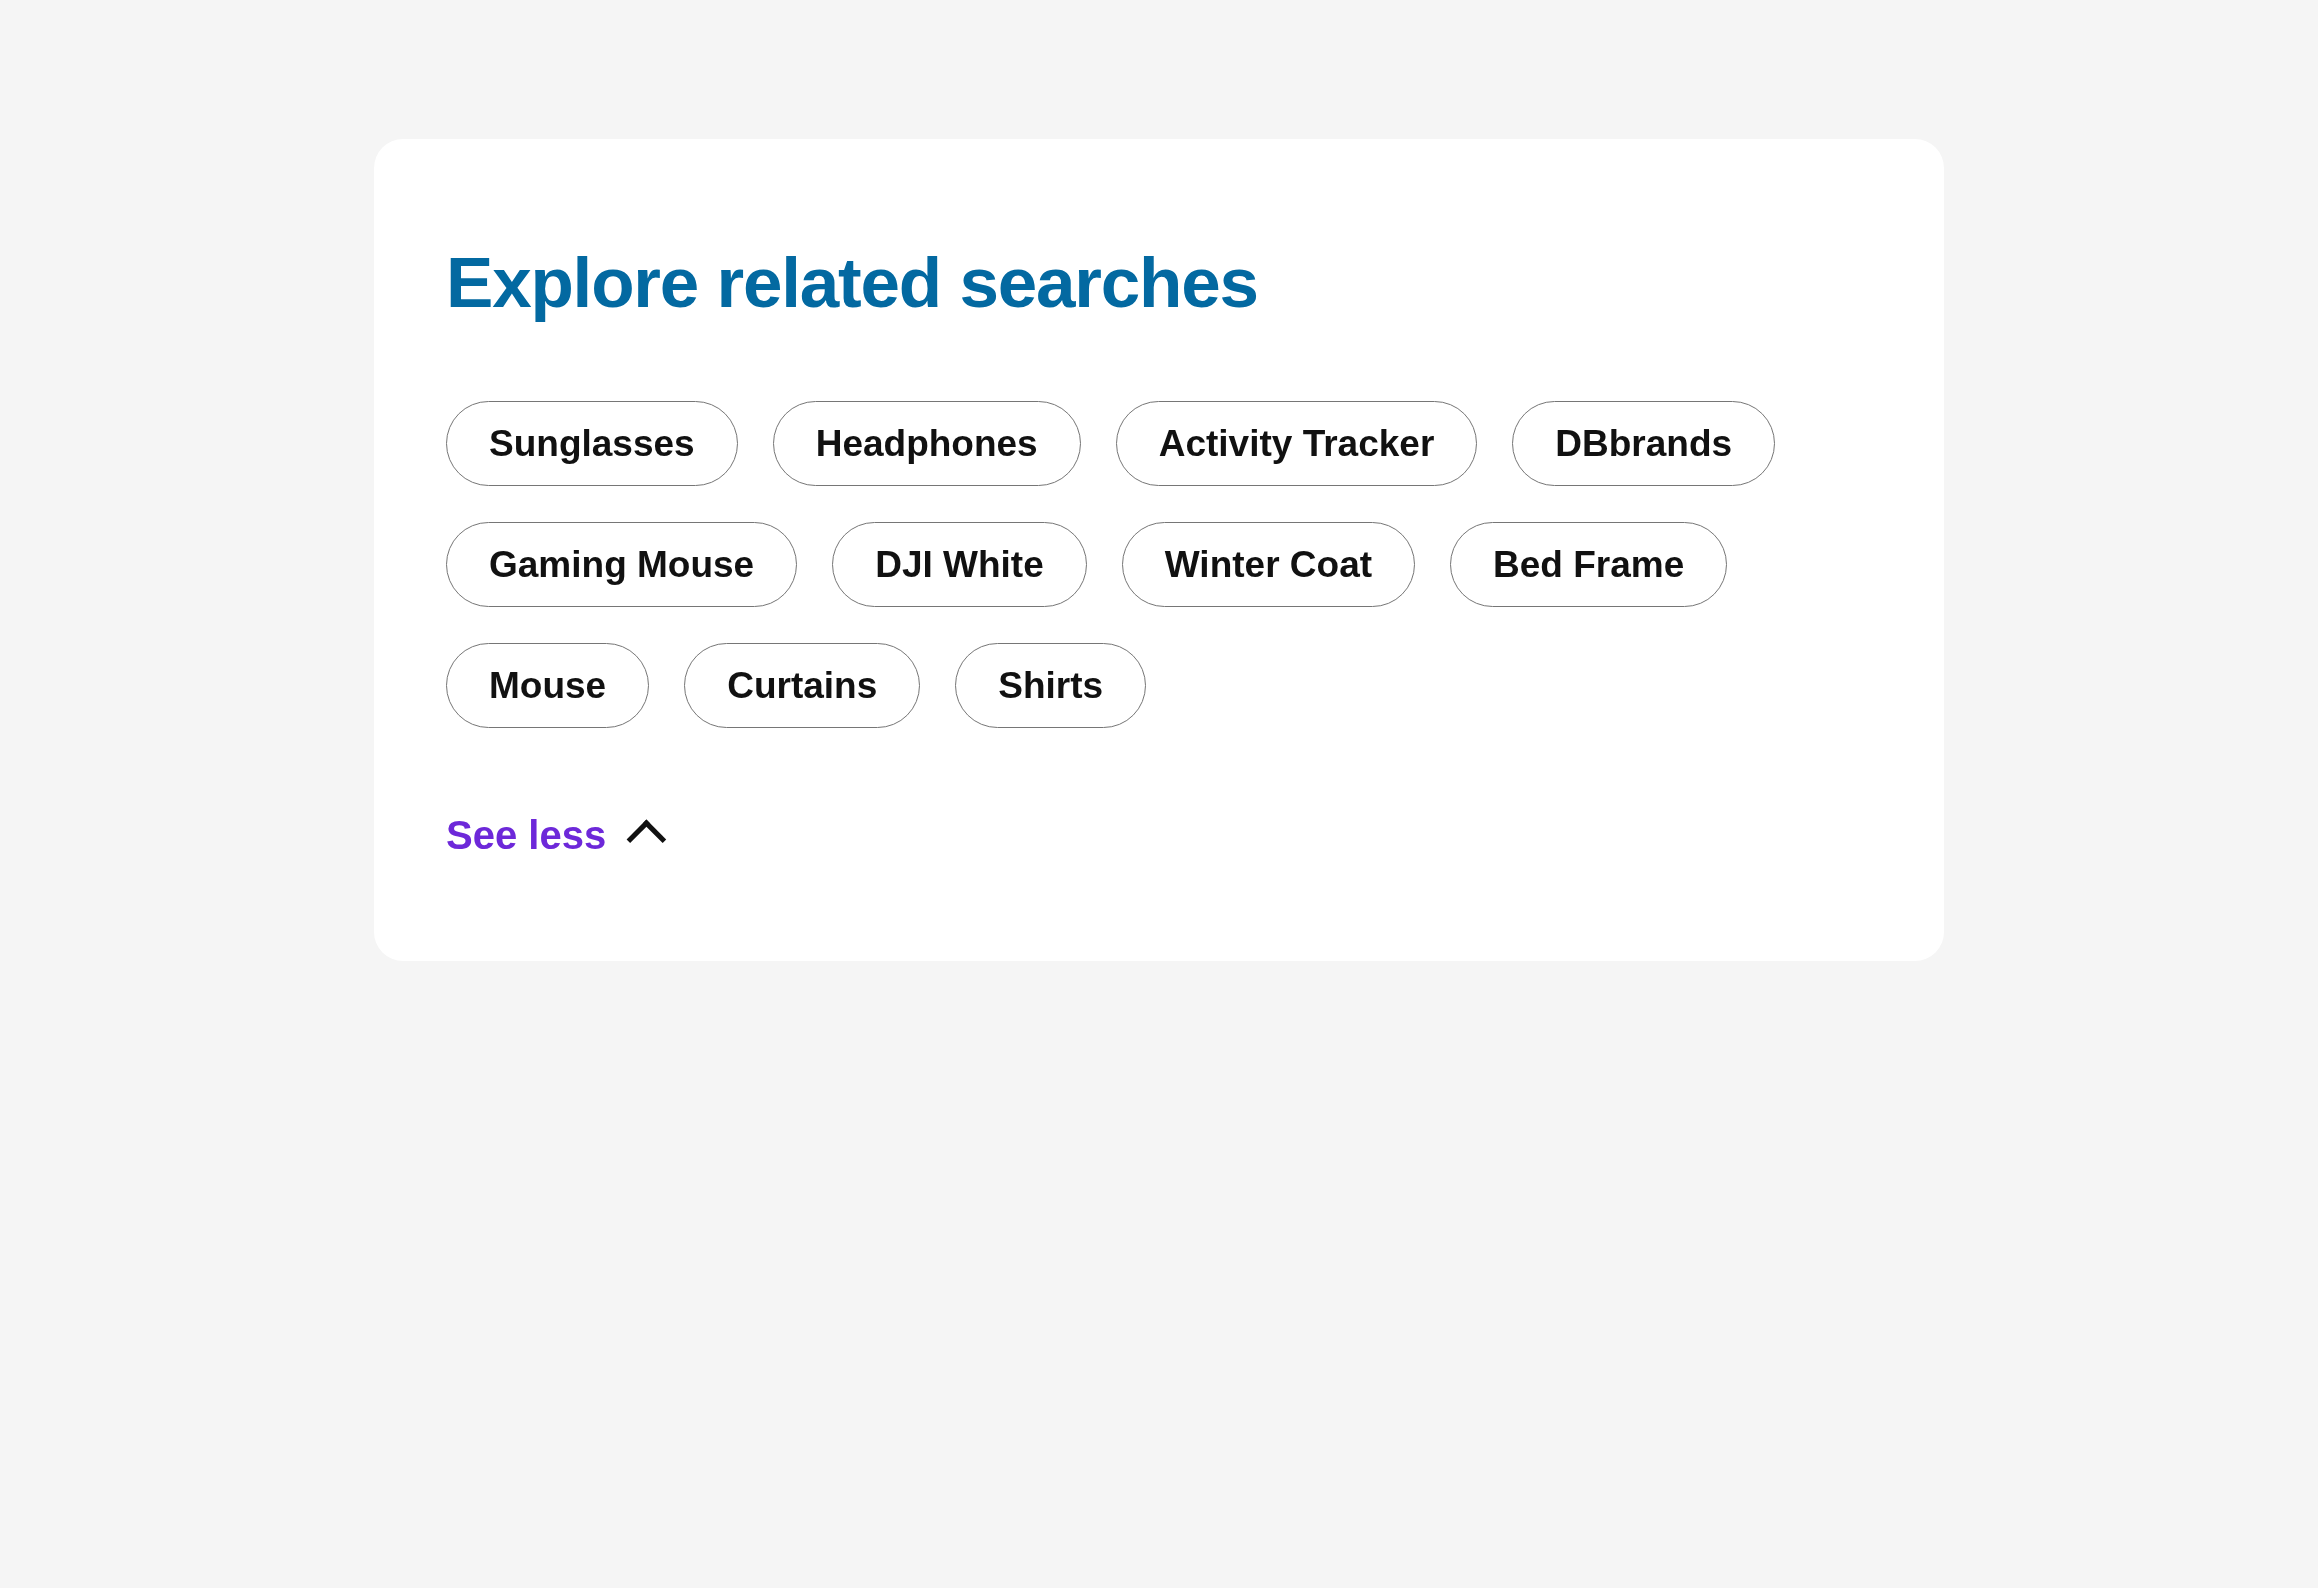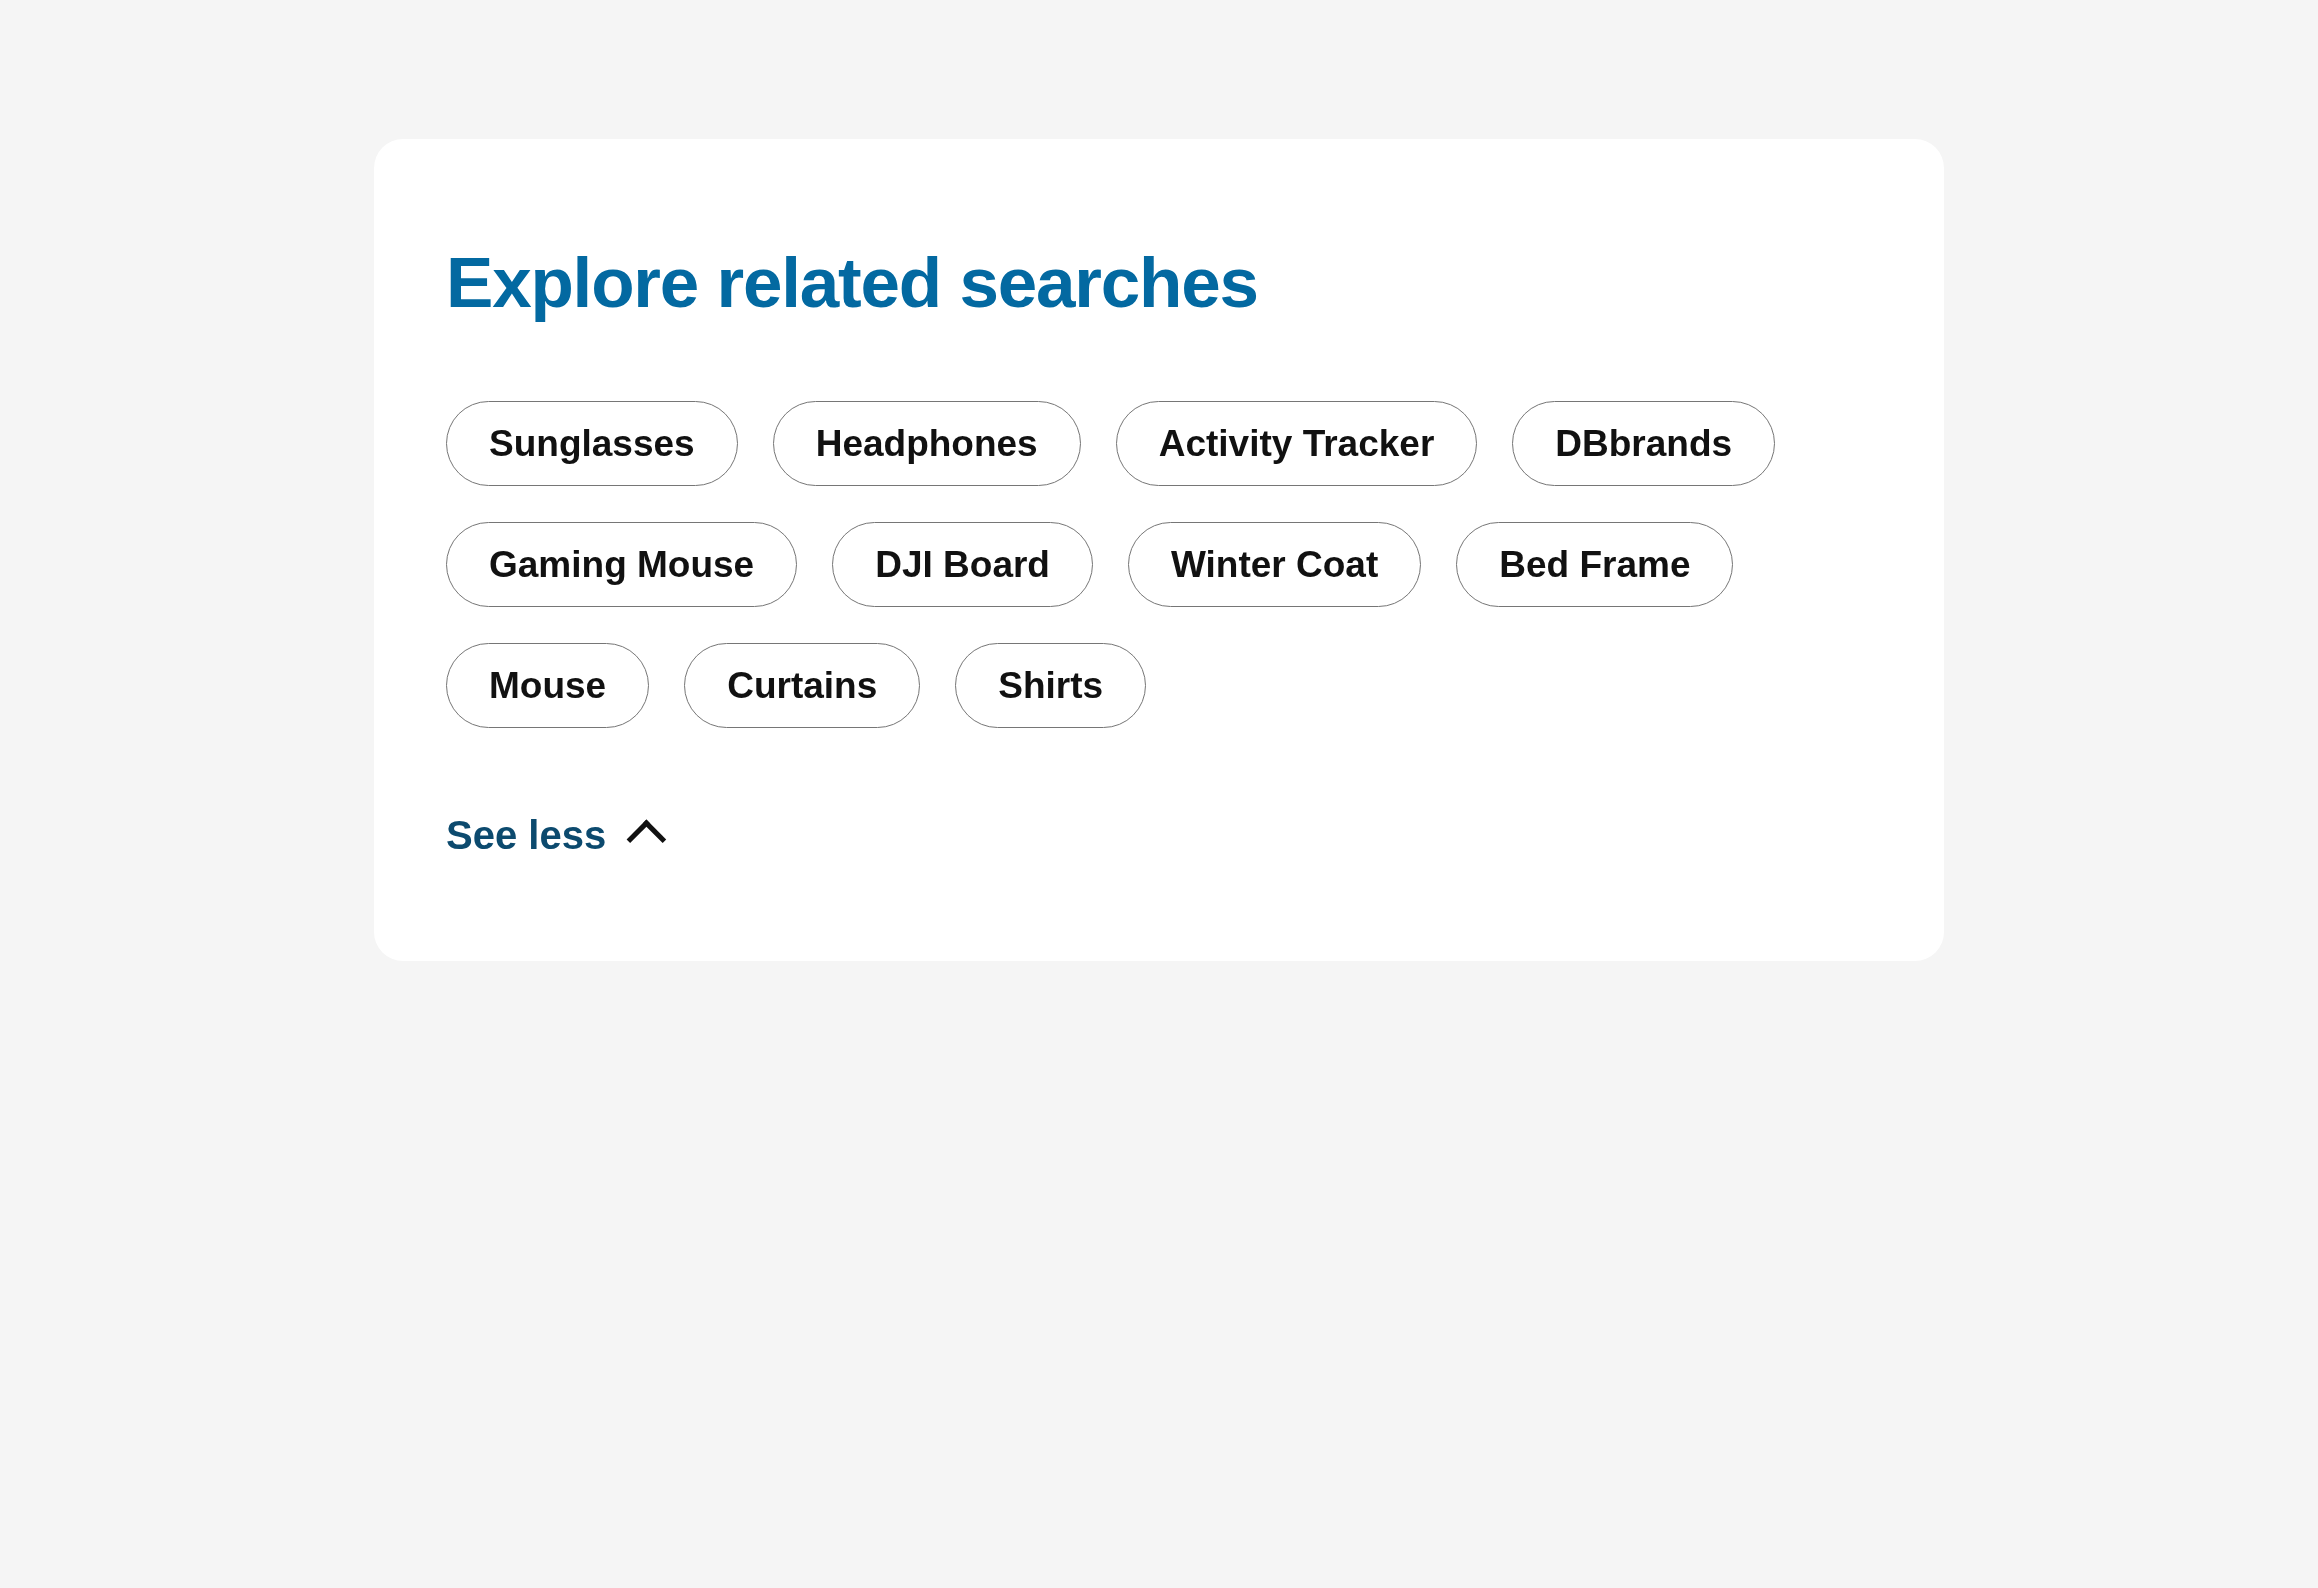--- a/index.html
+++ b/index.html
@@ -58,21 +58,21 @@
     }
 
     .see-less {
       display: inline-flex;
       align-items: center;
       gap: 18px;
       background: none;
       border: none;
       font-size: 40px;
       font-weight: 700;
-      color: #0c4a6e;
+      color: #6d28d9;
       cursor: pointer;
       font-family: inherit;
       padding: 0;
       justify-content: center;
     }
 
     .chevron-up {
       display: inline-block;
       width: 28px;
       height: 28px;
@@ -87,21 +87,21 @@
 
 <div class="card">
   <h2 class="heading">Explore related searches</h2>
 
   <div class="chips-container">
     <button class="chip">Sunglasses</button>
     <button class="chip">Headphones</button>
     <button class="chip">Activity Tracker</button>
     <button class="chip">DBbrands</button>
     <button class="chip">Gaming Mouse</button>
-    <button class="chip">DJI Board</button>
+    <button class="chip">DJI White</button>
     <button class="chip">Winter Coat</button>
     <button class="chip">Bed Frame</button>
     <button class="chip">Mouse</button>
     <button class="chip">Curtains</button>
     <button class="chip">Shirts</button>
   </div>
 
   <button class="see-less">
     <span>See less</span>
     <span class="chevron-up"></span>

